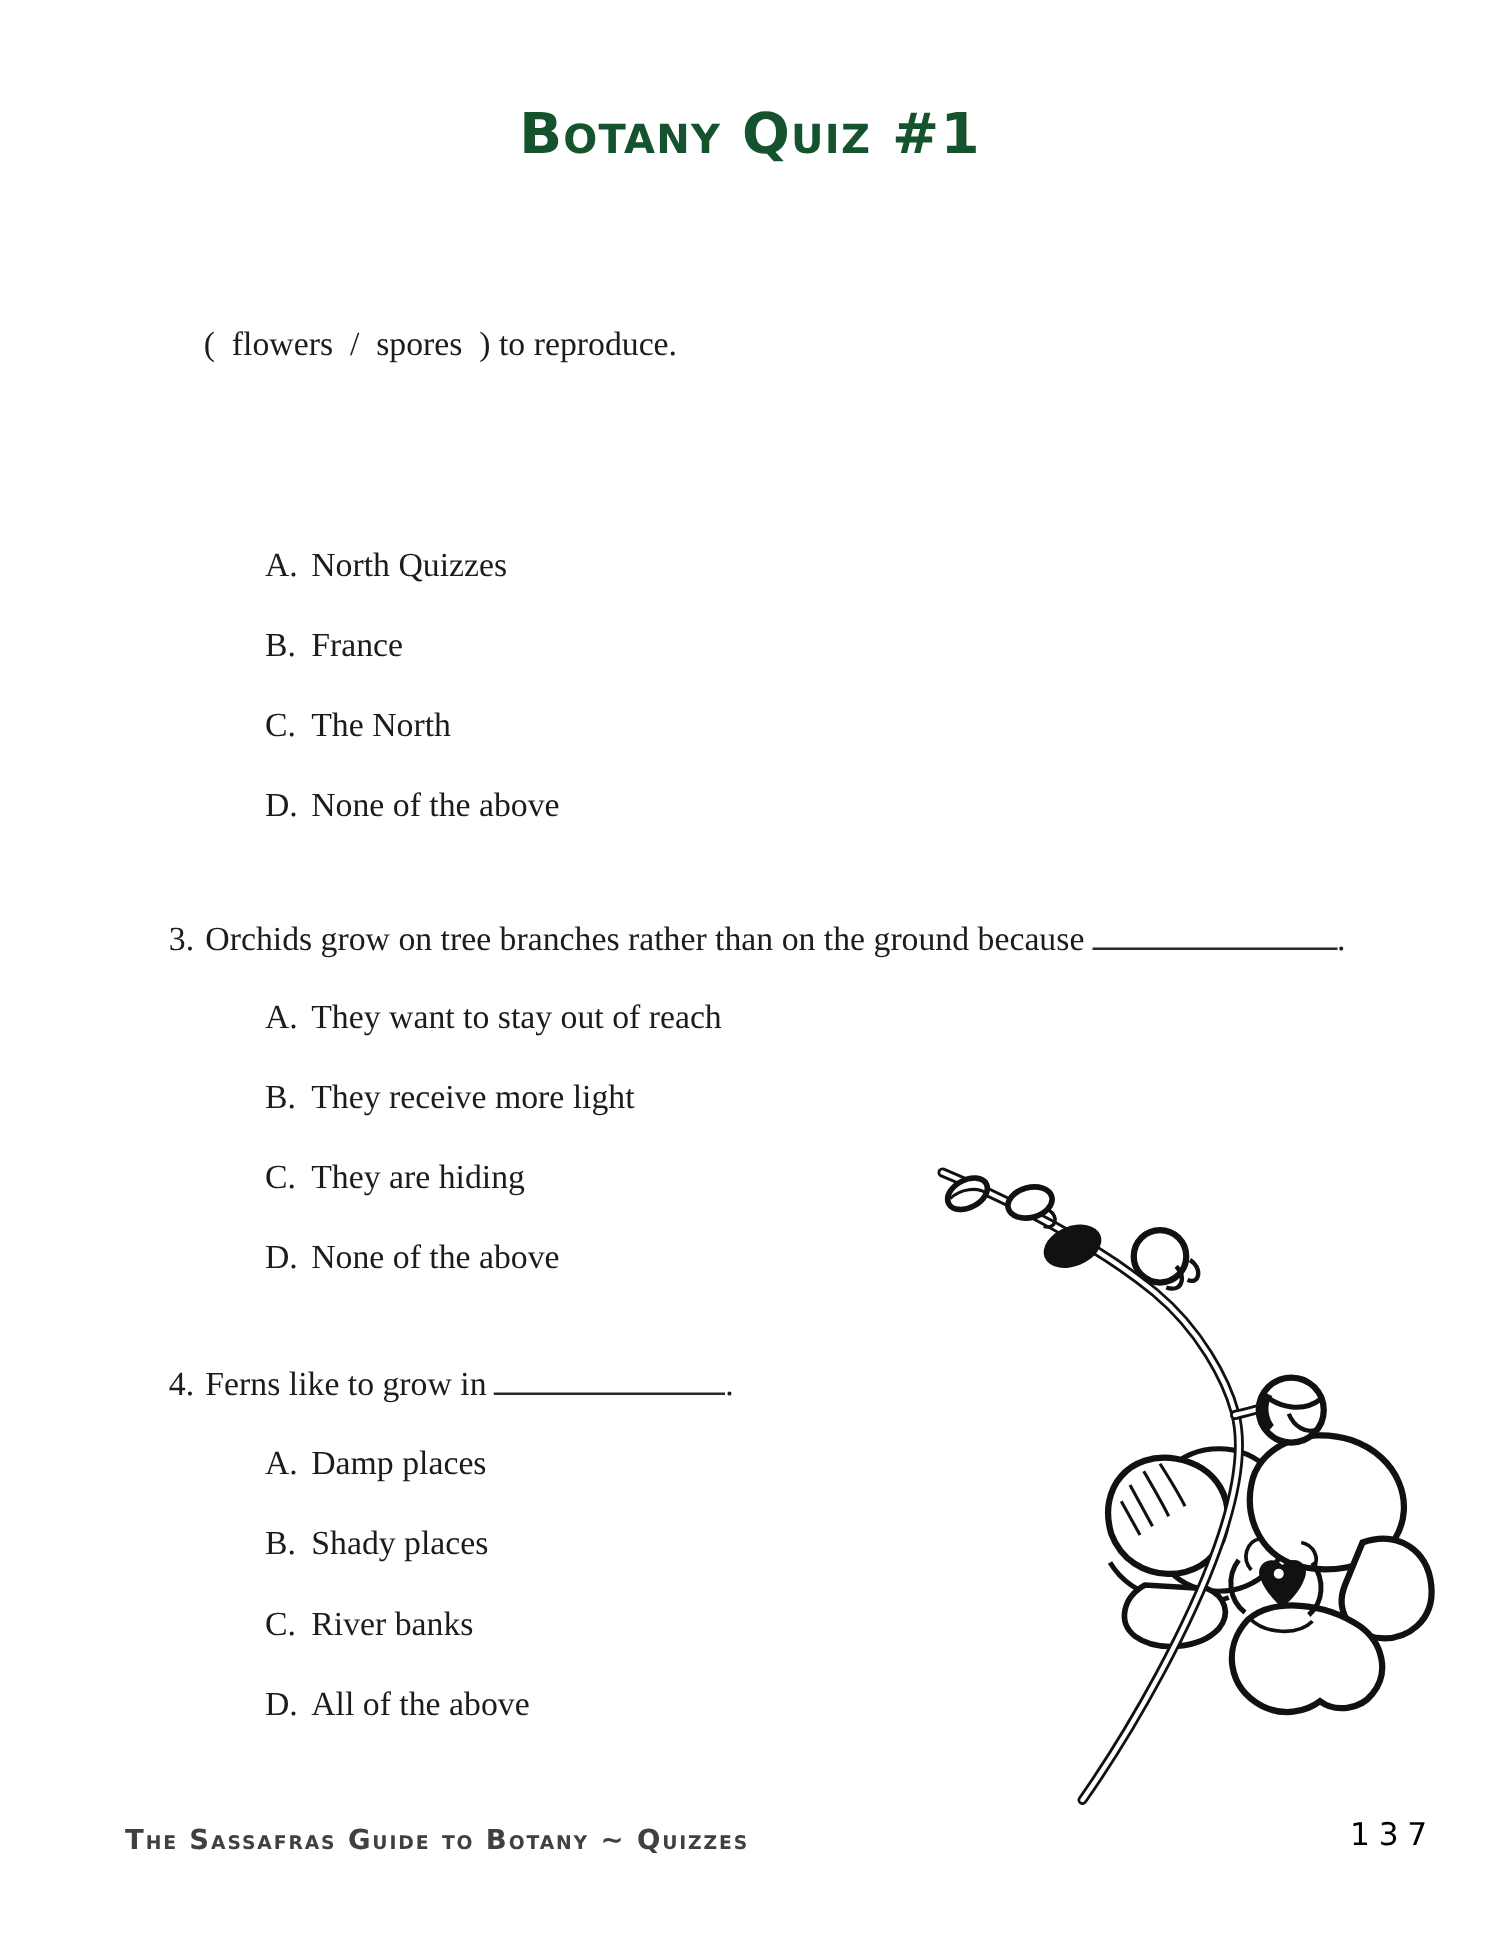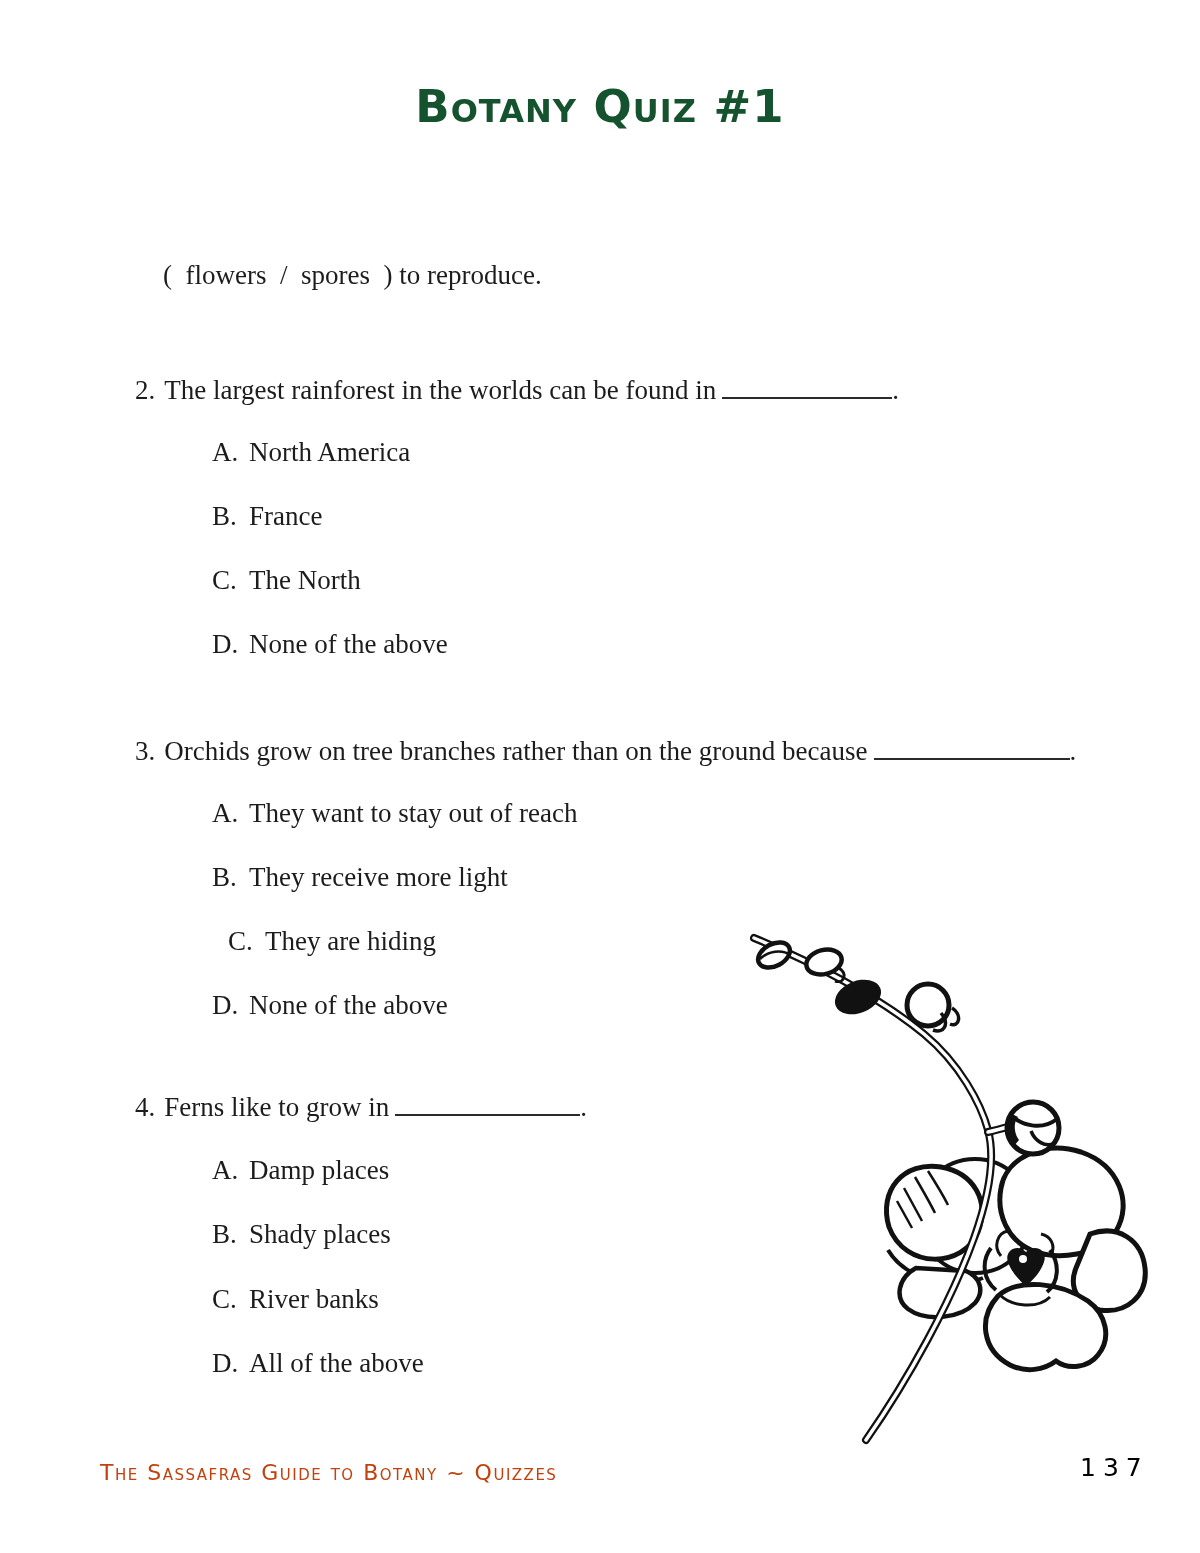--- a/index.html
+++ b/index.html
@@ -33,49 +33,48 @@
   }
   .subtitle{
     left:0;right:0;top:128px;text-align:center;
     font-family:"DejaVu Sans", sans-serif;
     font-weight:400;font-size:28px;
     font-variant:small-caps;letter-spacing:3px;color:#222;
   }
   .footer-left{
     left:100px;top:1460px;
     font-family:"DejaVu Sans", sans-serif;
-    font-weight:400;font-size:22px;
-    font-variant:small-caps;letter-spacing:1.5px;color:#c2410c;
+    font-weight:700;font-size:22px;
+    font-variant:small-caps;letter-spacing:1.5px;color:#404040;
   }
   .page-num{
     left:1080px;top:1453px;
     font-family:"DejaVu Sans", sans-serif;
     font-weight:500;font-size:25px;letter-spacing:7px;color:#000000;
   }
   .orchid{left:738px;top:918px;}
 </style>
 </head>
 <body>
 
 <div class="page">
 
   <div class="abs title">Botany Quiz #1</div>
 
   <div class="abs line" style="top:260px;left:163px;"><span>(  flowers  /  spores  ) to reproduce.</span></div>
 
-  <div class="abs line" style="top:374px;left:135px;"><span class="qnum">2.</span><span>The largest rainforest in the worlds can be found in</span><span class="blank blank-q2"></span><span>.</span></div>
-  <div class="abs line" style="top:437px;left:212px;"><span class="optletter">A.</span><span>North America</span></div>
+  <div class="abs line" style="top:437px;left:212px;"><span class="optletter">A.</span><span>North Quizzes</span></div>
   <div class="abs line" style="top:501px;left:212px;"><span class="optletter">B.</span><span>France</span></div>
   <div class="abs line" style="top:565px;left:212px;"><span class="optletter">C.</span><span>The North</span></div>
   <div class="abs line" style="top:629px;left:212px;"><span class="optletter">D.</span><span>None of the above</span></div>
 
   <div class="abs line" style="top:735px;left:135px;"><span class="qnum">3.</span><span>Orchids grow on tree branches rather than on the ground because</span><span class="blank blank-q3"></span><span>.</span></div>
   <div class="abs line" style="top:798px;left:212px;"><span class="optletter">A.</span><span>They want to stay out of reach</span></div>
   <div class="abs line" style="top:862px;left:212px;"><span class="optletter">B.</span><span>They receive more light</span></div>
-  <div class="abs line" style="top:926px;left:212px;margin-left:16px;"><span class="optletter">C.</span><span>They are hiding</span></div>
+  <div class="abs line" style="top:926px;left:212px;"><span class="optletter">C.</span><span>They are hiding</span></div>
   <div class="abs line" style="top:990px;left:212px;"><span class="optletter">D.</span><span>None of the above</span></div>
 
   <div class="abs line" style="top:1091px;left:135px;"><span class="qnum">4.</span><span>Ferns like to grow in</span><span class="blank blank-q4"></span><span>.</span></div>
   <div class="abs line" style="top:1155px;left:212px;"><span class="optletter">A.</span><span>Damp places</span></div>
   <div class="abs line" style="top:1219px;left:212px;"><span class="optletter">B.</span><span>Shady places</span></div>
   <div class="abs line" style="top:1284px;left:212px;"><span class="optletter">C.</span><span>River banks</span></div>
   <div class="abs line" style="top:1348px;left:212px;"><span class="optletter">D.</span><span>All of the above</span></div>
 
   <svg class="abs orchid" width="420" height="530" viewBox="0 0 420 530" fill="none" xmlns="http://www.w3.org/2000/svg">
 

